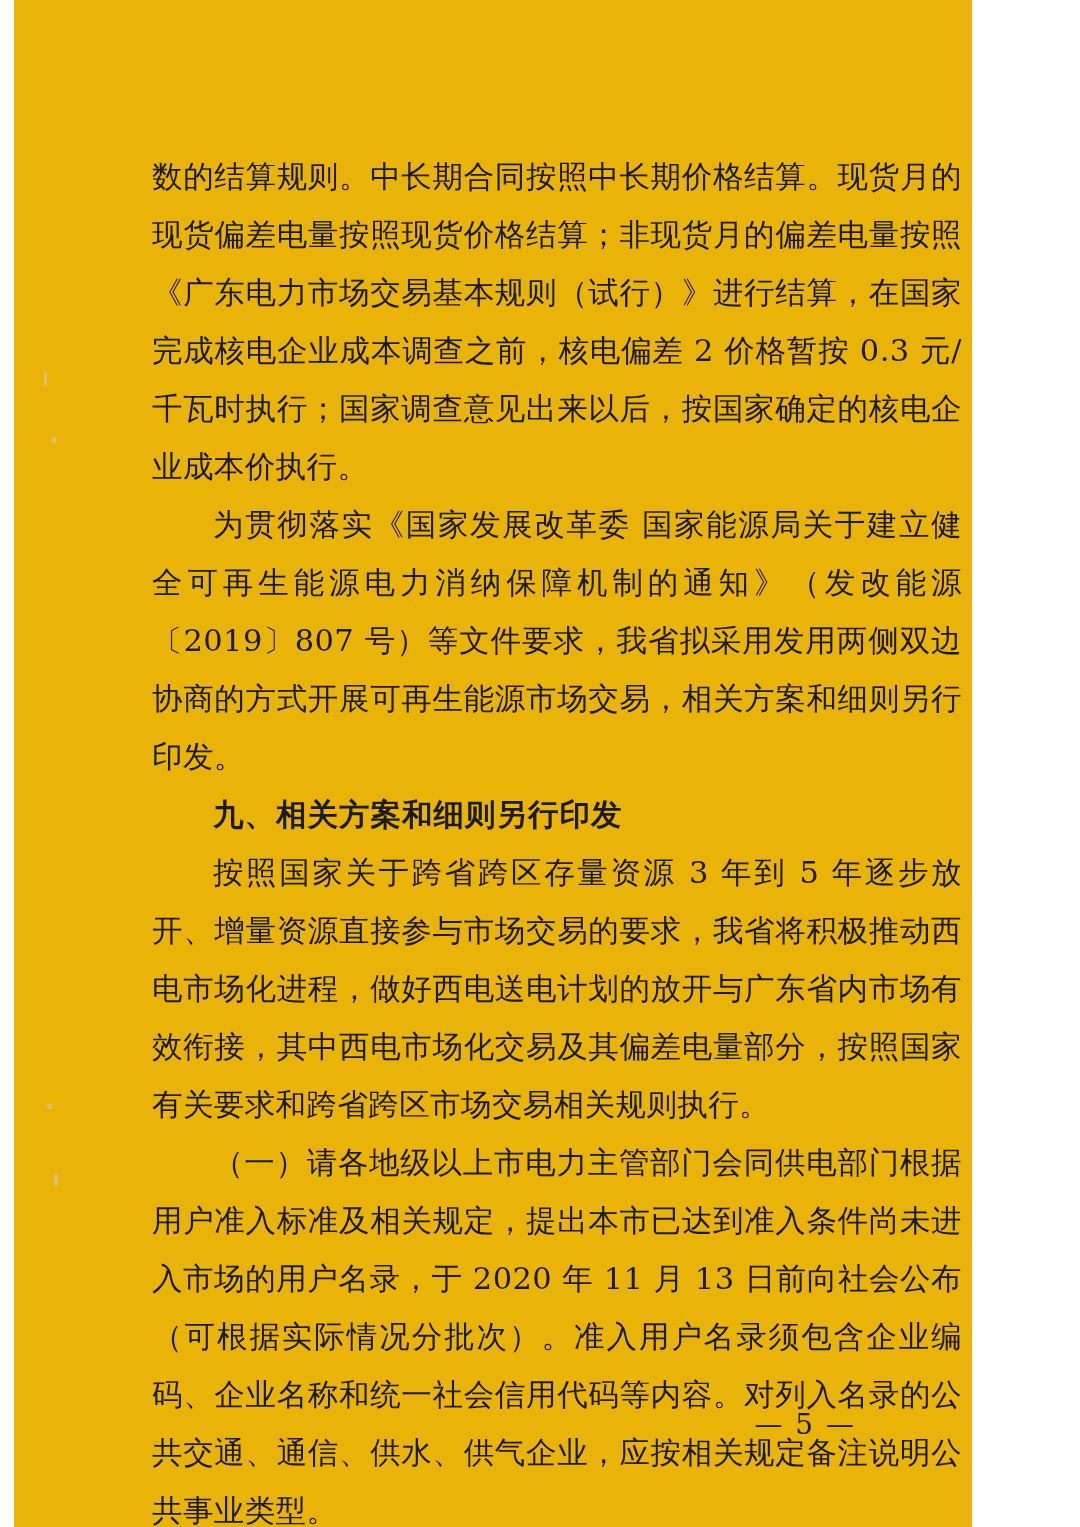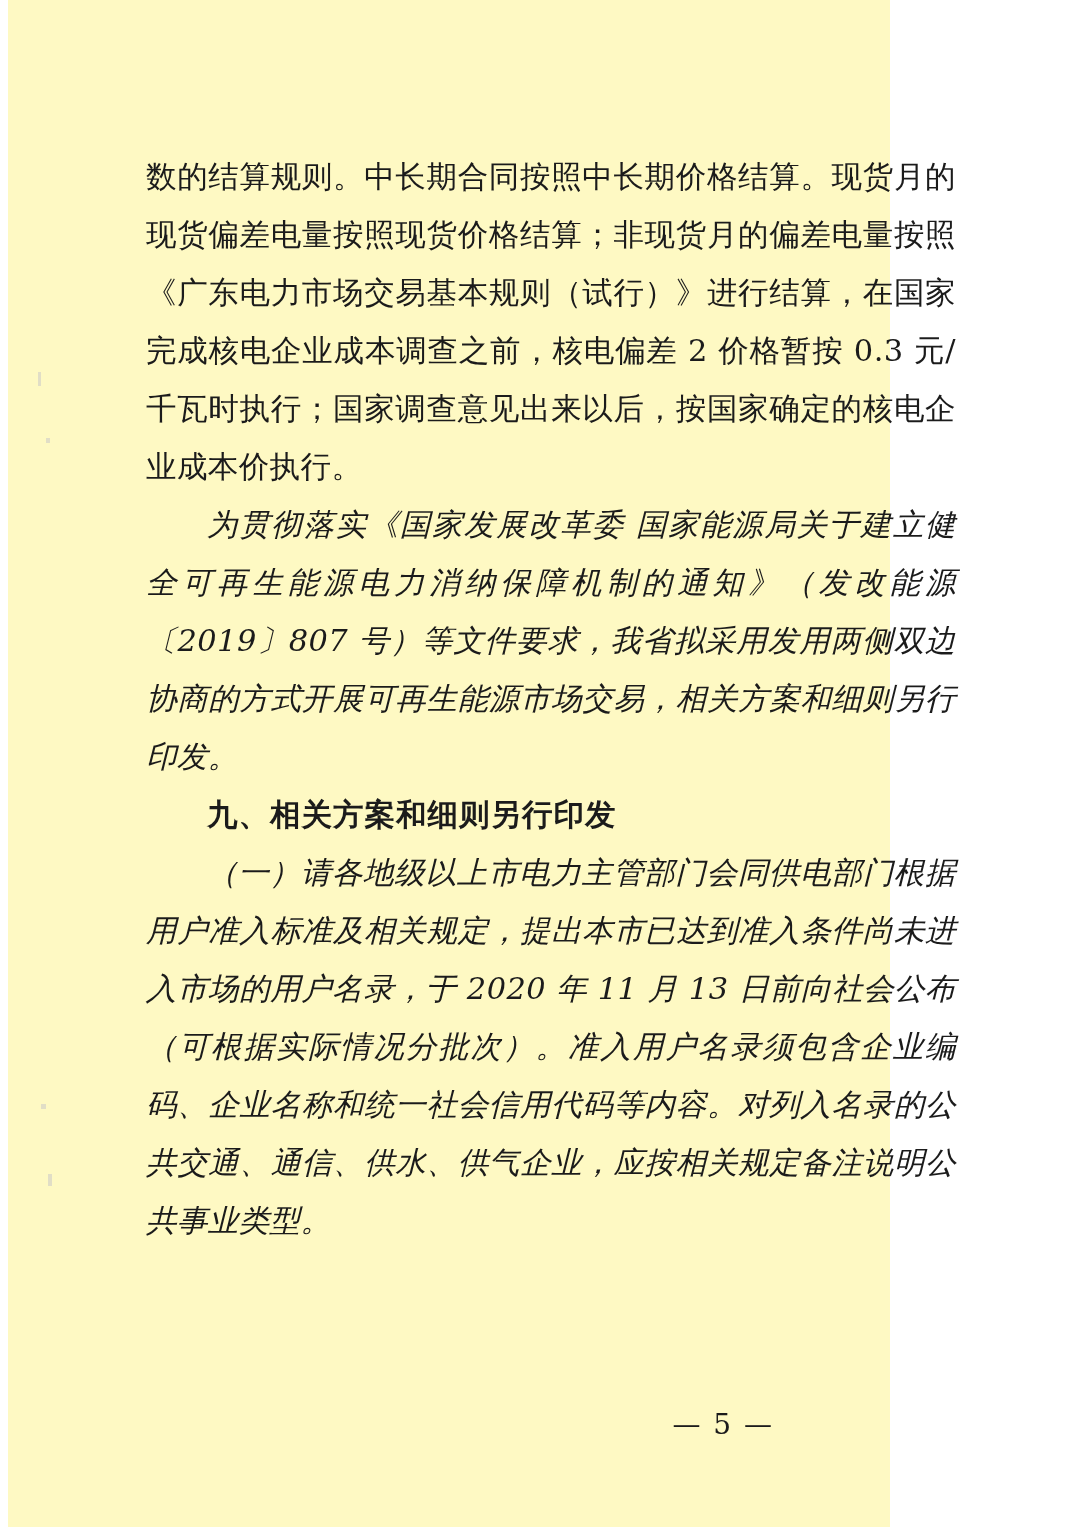--- a/index.html
+++ b/index.html
@@ -10,44 +10,43 @@
   body {
     width: 1080px;
     height: 1527px;
     position: relative;
     font-family: "DejaVu Serif", "Liberation Serif", serif;
     color: #1b1b1b;
     overflow: hidden;
   }
   .page {
     position: absolute;
-    left: 8px;
+    left: 14px;
     top: 0;
-    width: 882px;
+    width: 958px;
     height: 1527px;
-    background: #fef9c3;
+    background: #eab308;
   }
   .content {
     position: absolute;
     left: 138px;
     top: 148px;
     width: 810px;
   }
   .para {
     font-size: 30.5px;
     line-height: 58px;
     text-align: justify;
     text-justify: inter-ideograph;
     letter-spacing: 0.4px;
     margin: 0;
     text-indent: 0;
   }
   .para.indent {
     text-indent: 61px;
-    font-style: italic;
   }
   .heading {
     font-size: 30.5px;
     line-height: 58px;
     font-weight: bold;
     margin: 0;
     text-indent: 61px;
     letter-spacing: 1px;
     font-family: "DejaVu Sans", "Liberation Sans", sans-serif;
   }
@@ -82,20 +81,21 @@
 
   <div class="content">
 
     <p class="para block">数的结算规则。中长期合同按照中长期价格结算。现货月的现货偏差电量按照现货价格结算；非现货月的偏差电量按照《广东电力市场交易基本规则（试行）》进行结算，在国家完成核电企业成本调查之前，核电偏差 2 价格暂按 0.3 元/千瓦时执行；国家调查意见出来以后，按国家确定的核电企业成本价执行。</p>
 
 
     <p class="para indent block">为贯彻落实《国家发展改革委  国家能源局关于建立健全可再生能源电力消纳保障机制的通知》（发改能源〔2019〕807 号）等文件要求，我省拟采用发用两侧双边协商的方式开展可再生能源市场交易，相关方案和细则另行印发。</p>
 
     <h2 class="heading">九、相关方案和细则另行印发</h2>
 
+    <p class="para indent block">按照国家关于跨省跨区存量资源 3 年到 5 年逐步放开、增量资源直接参与市场交易的要求，我省将积极推动西电市场化进程，做好西电送电计划的放开与广东省内市场有效衔接，其中西电市场化交易及其偏差电量部分，按照国家有关要求和跨省跨区市场交易相关规则执行。</p>
 
 
     <p class="para indent block">（一）请各地级以上市电力主管部门会同供电部门根据用户准入标准及相关规定，提出本市已达到准入条件尚未进入市场的用户名录，于 2020 年 11 月 13 日前向社会公布（可根据实际情况分批次）。准入用户名录须包含企业编码、企业名称和统一社会信用代码等内容。对列入名录的公共交通、通信、供水、供气企业，应按相关规定备注说明公共事业类型。</p>
 
   </div>
 
   <div class="pagenum">— 5 —</div>
 
 </div>
 

